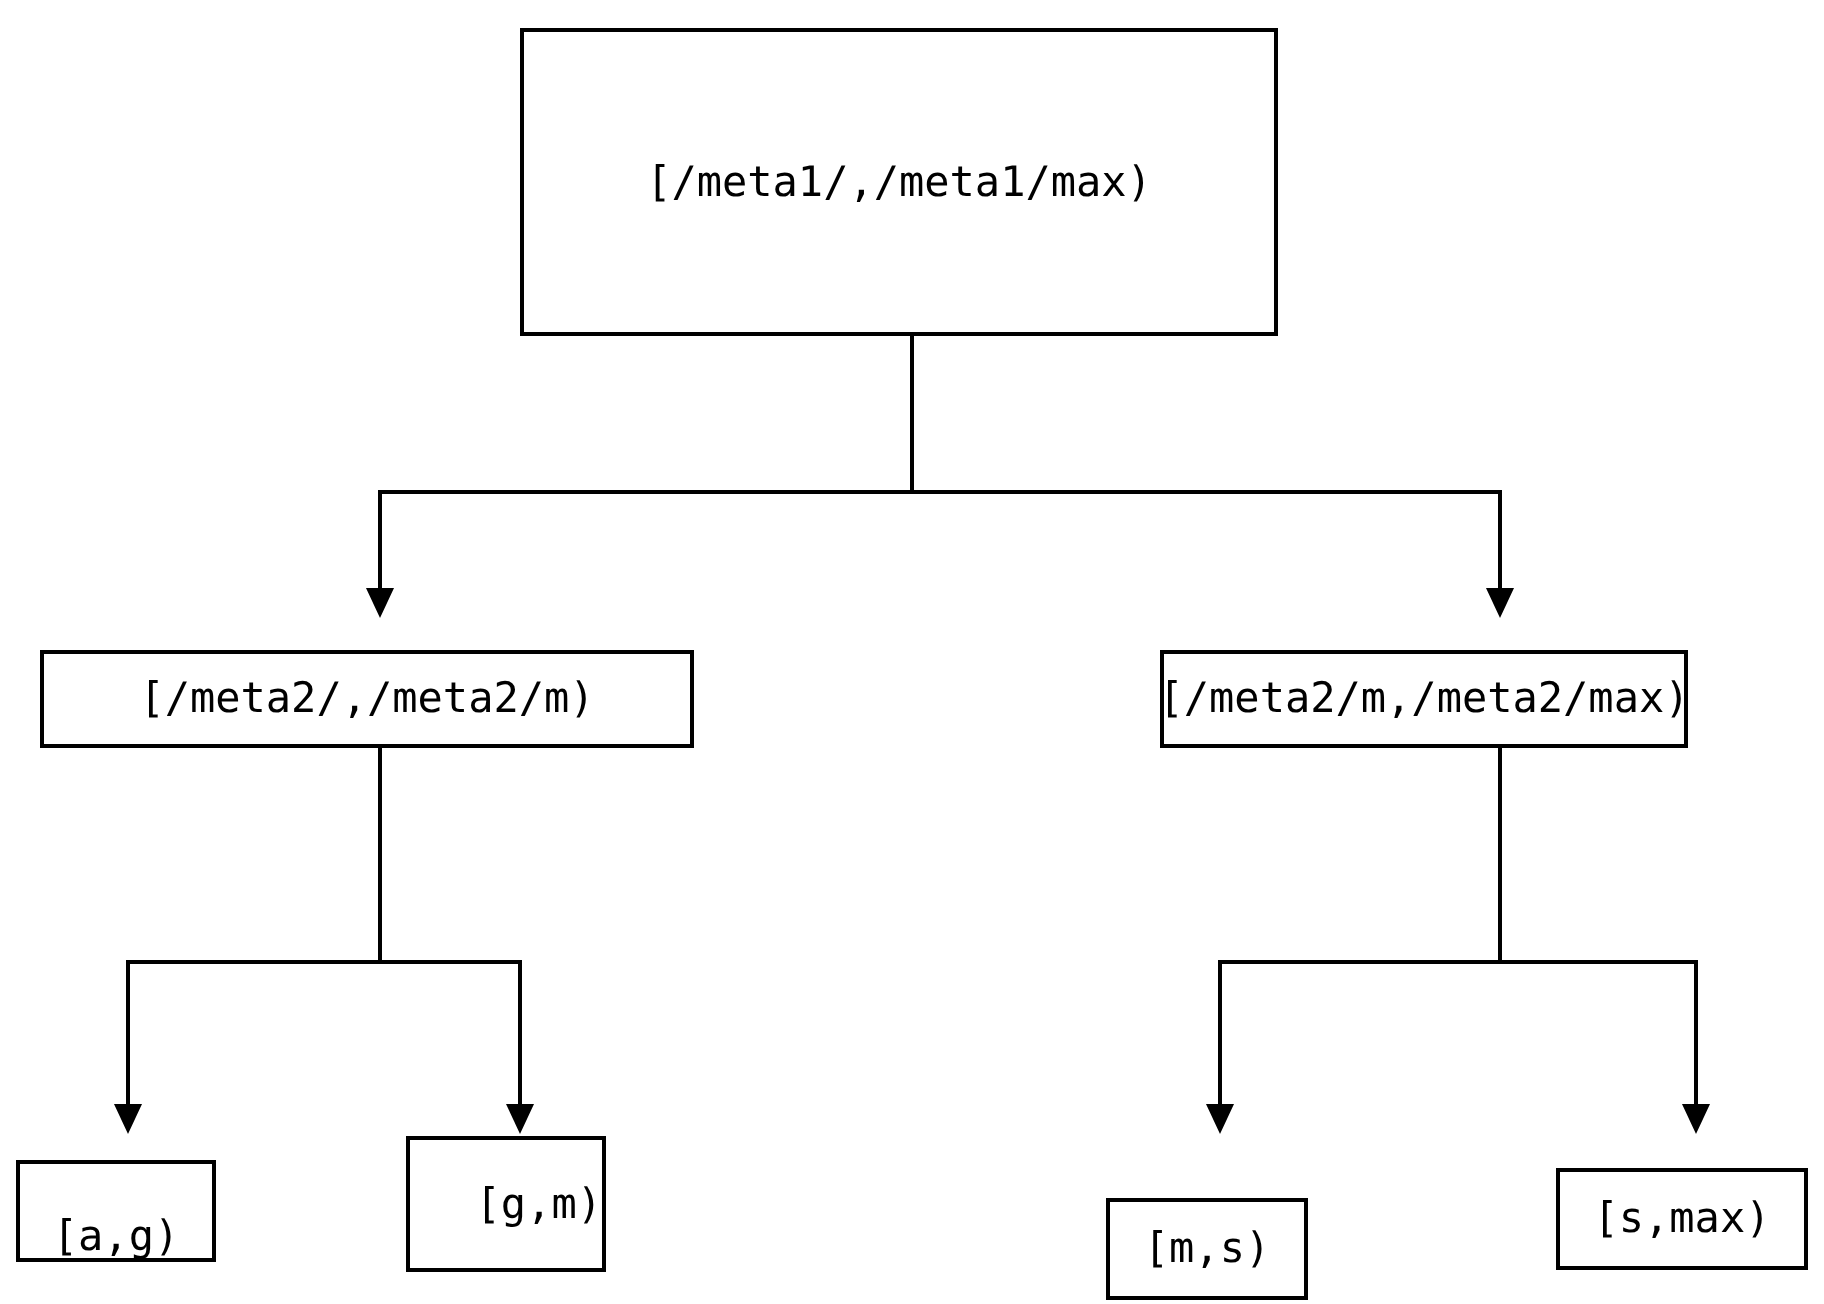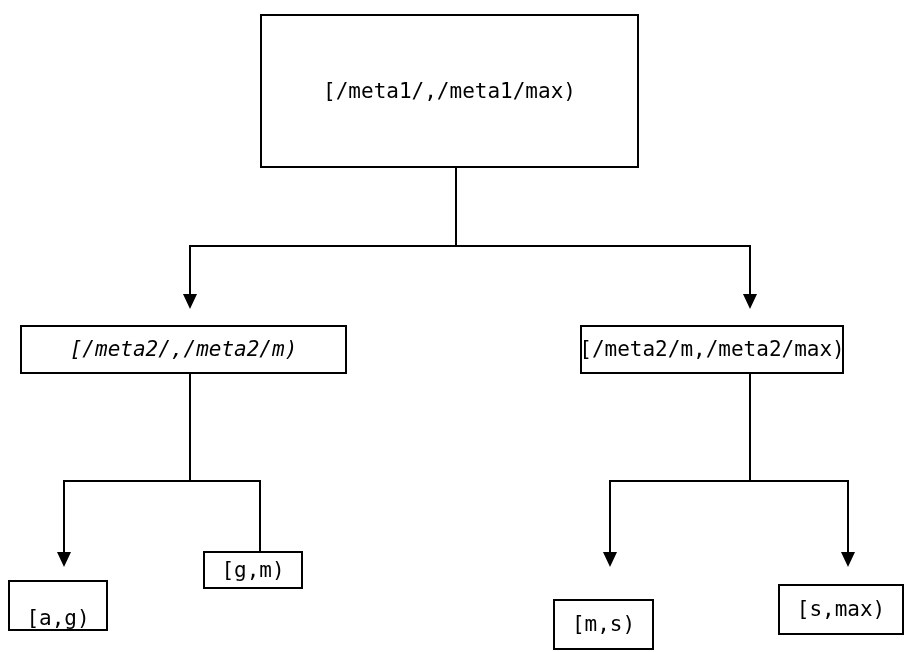--- a/index.html
+++ b/index.html
@@ -38,24 +38,24 @@
     display: flex;
     align-items: center;
     justify-content: center;
     font-family: "DejaVu Sans Mono", "Liberation Mono", monospace;
     font-size: 21px;
     line-height: 1;
     color: #000000;
     white-space: nowrap;
   }
   .node-root     { left: 260px; top: 14px;  width: 379px; height: 154px; }
-  .node-midleft  { left: 20px;  top: 325px; width: 327px; height: 49px; font-style: italic; }
+  .node-midleft  { left: 20px;  top: 325px; width: 327px; height: 49px; }
   .node-midright { left: 580px; top: 325px; width: 264px; height: 49px; }
   .node-leaf-ag   { left: 8px;   top: 580px; width: 100px; height: 51px; align-items: flex-end; }
-  .node-leaf-gm   { left: 203px; top: 551px; width: 100px; height: 38px; }
+  .node-leaf-gm   { left: 203px; top: 568px; width: 100px; height: 68px; justify-content: flex-end; }
   .node-leaf-ms   { left: 553px; top: 584px; width: 101px; height: 51px; margin-top: 15px; }
   .node-leaf-smax { left: 778px; top: 584px; width: 126px; height: 51px; }
 </style>
 </head>
 <body>
 
 <div class="canvas">
 
   <svg class="edges-svg" viewBox="0 0 912 652" xmlns="http://www.w3.org/2000/svg">
 

